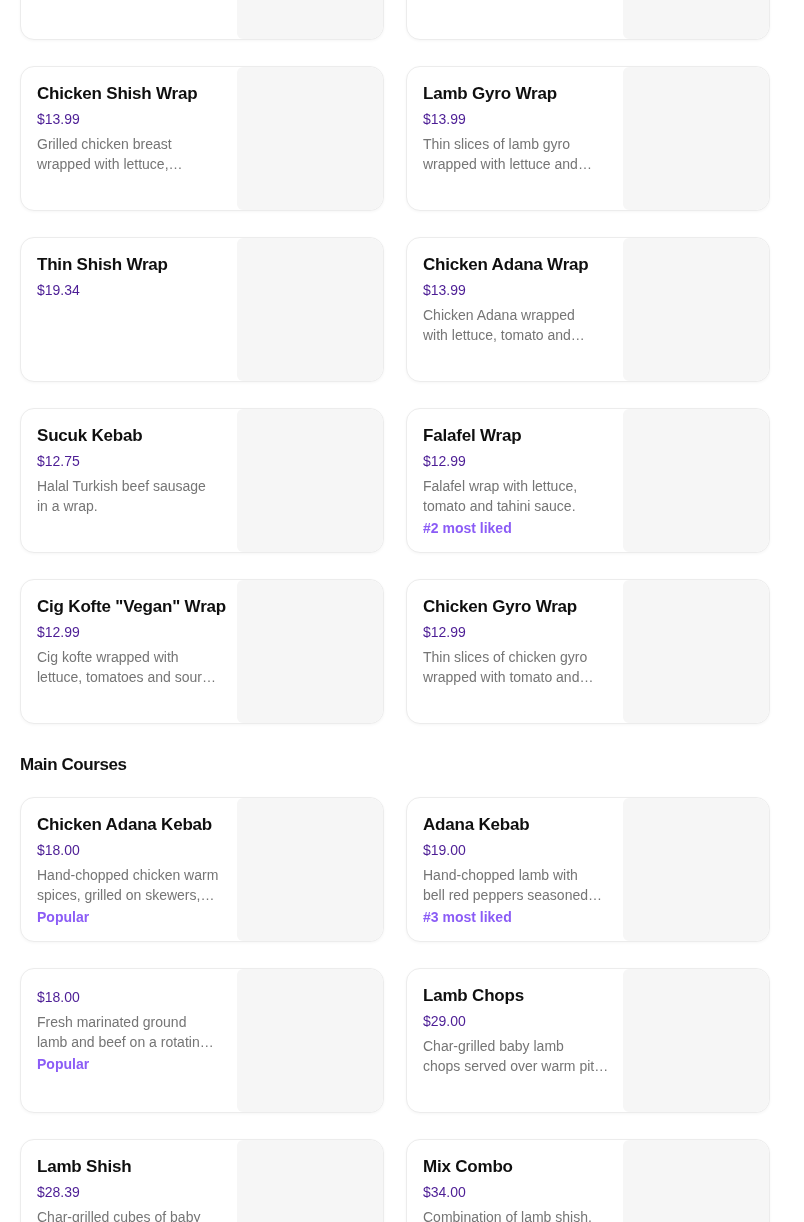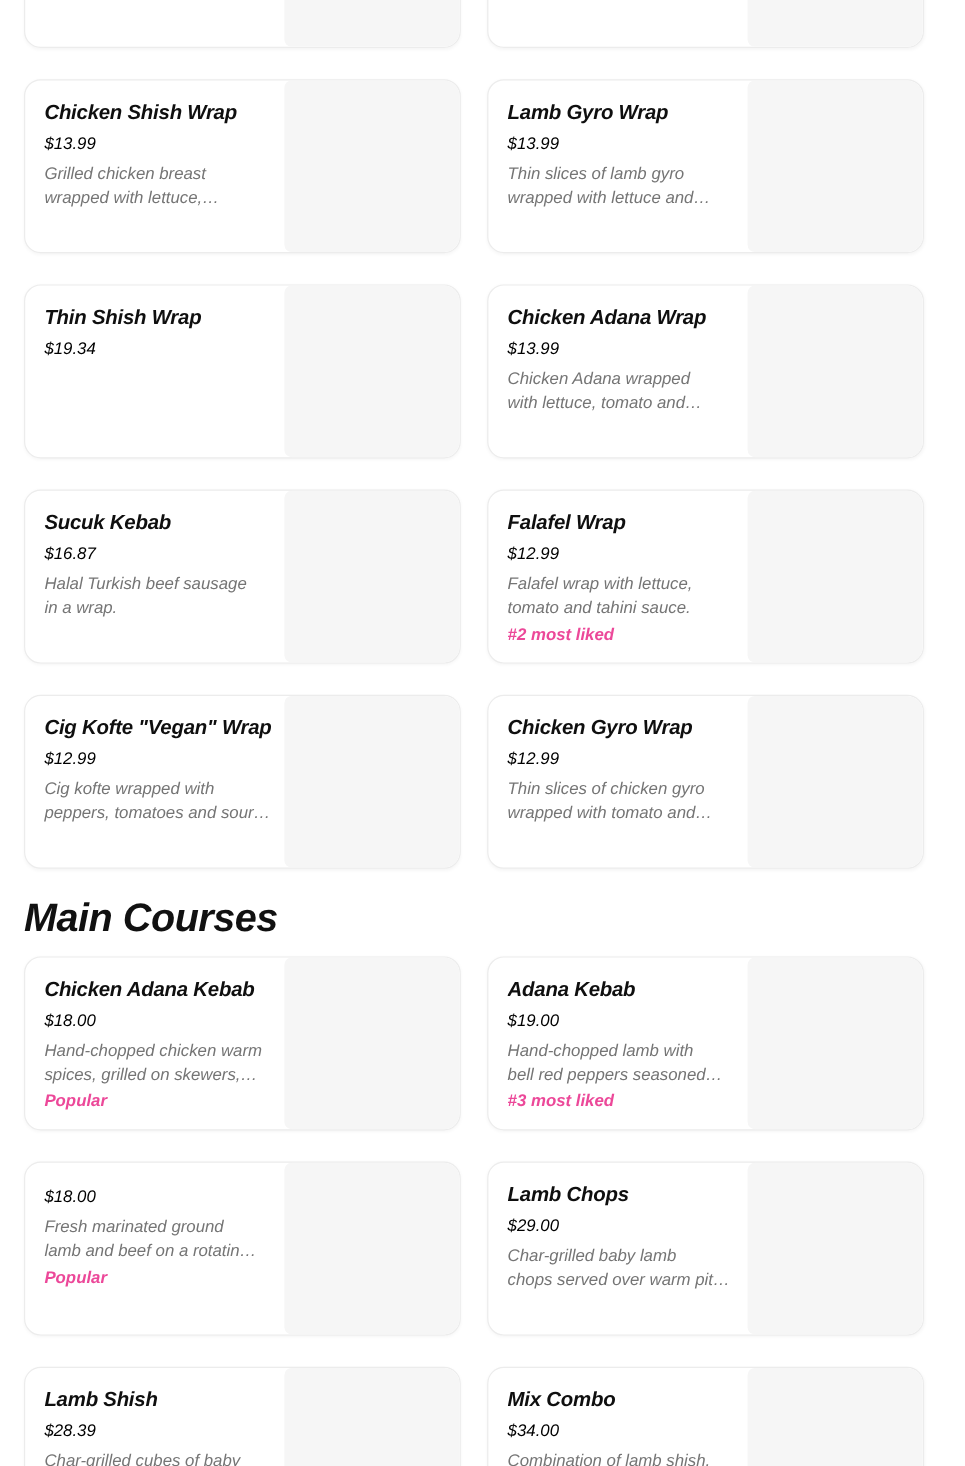--- a/index.html
+++ b/index.html
@@ -9,39 +9,38 @@
     width: 804px;
     height: 1222px;
     overflow: hidden;
     font-family: "Liberation Sans", "DejaVu Sans", sans-serif;
   }
   .viewport {
     position: relative;
     width: 804px;
     height: 1222px;
     overflow: hidden;
-    font-style: italic;
   }
   .menu {
     position: absolute;
     top: -105px;
     left: 0;
     width: 804px;
     box-sizing: border-box;
     padding: 0 34px 0 20px;
   }
   .grid {
     display: grid;
     grid-template-columns: 1fr 1fr;
     column-gap: 22px;
     row-gap: 26px;
   }
   .section-heading {
     margin: 26px 0 17px 0;
-    font-size: 33px;
+    font-size: 17px;
     line-height: 30px;
     font-weight: 700;
     letter-spacing: -0.4px;
     color: #111111;
   }
   .card {
     position: relative;
     height: 145px;
     background: #ffffff;
     border: 1px solid #ececec;
@@ -71,36 +70,36 @@
     letter-spacing: -0.2px;
     color: #0f0f0f;
     white-space: nowrap;
     overflow: hidden;
   }
   .item-price {
     margin-top: 4px;
     font-size: 14px;
     line-height: 18px;
     font-weight: 400;
-    color: #000000;
+    color: #4c1d95;
   }
   .item-desc {
     margin-top: 6px;
     font-size: 14px;
     line-height: 20px;
     font-weight: 400;
     color: #757575;
     white-space: pre-line;
   }
   .item-badge {
     margin-top: 2px;
     font-size: 14px;
     line-height: 20px;
     font-weight: 700;
-    color: #ec4899;
+    color: #8b5cf6;
   }
 </style>
 </head>
 <body>
 
 <div class="viewport">
   <div class="menu" id="menu-root">
       <div class="grid">
   <div class="card">
     <div class="card-text">
@@ -160,21 +159,21 @@
       <div class="item-desc">Chicken Adana wrapped
 with lettuce, tomato and…</div>
 
     </div>
     <div class="card-img"></div>
   </div>
 
   <div class="card">
     <div class="card-text">
       <div class="item-title">Sucuk Kebab</div>
-      <div class="item-price">$16.87</div>
+      <div class="item-price">$12.75</div>
       <div class="item-desc">Halal Turkish beef sausage
 in a wrap.</div>
 
     </div>
     <div class="card-img"></div>
   </div>
 
   <div class="card">
     <div class="card-text">
       <div class="item-title">Falafel Wrap</div>
@@ -184,21 +183,21 @@
       <div class="item-badge">#2 most liked</div>
     </div>
     <div class="card-img"></div>
   </div>
 
   <div class="card">
     <div class="card-text">
       <div class="item-title">Cig Kofte "Vegan" Wrap</div>
       <div class="item-price">$12.99</div>
       <div class="item-desc">Cig kofte wrapped with
-peppers, tomatoes and sour…</div>
+lettuce, tomatoes and sour…</div>
 
     </div>
     <div class="card-img"></div>
   </div>
 
   <div class="card">
     <div class="card-text">
       <div class="item-title">Chicken Gyro Wrap</div>
       <div class="item-price">$12.99</div>
       <div class="item-desc">Thin slices of chicken gyro

